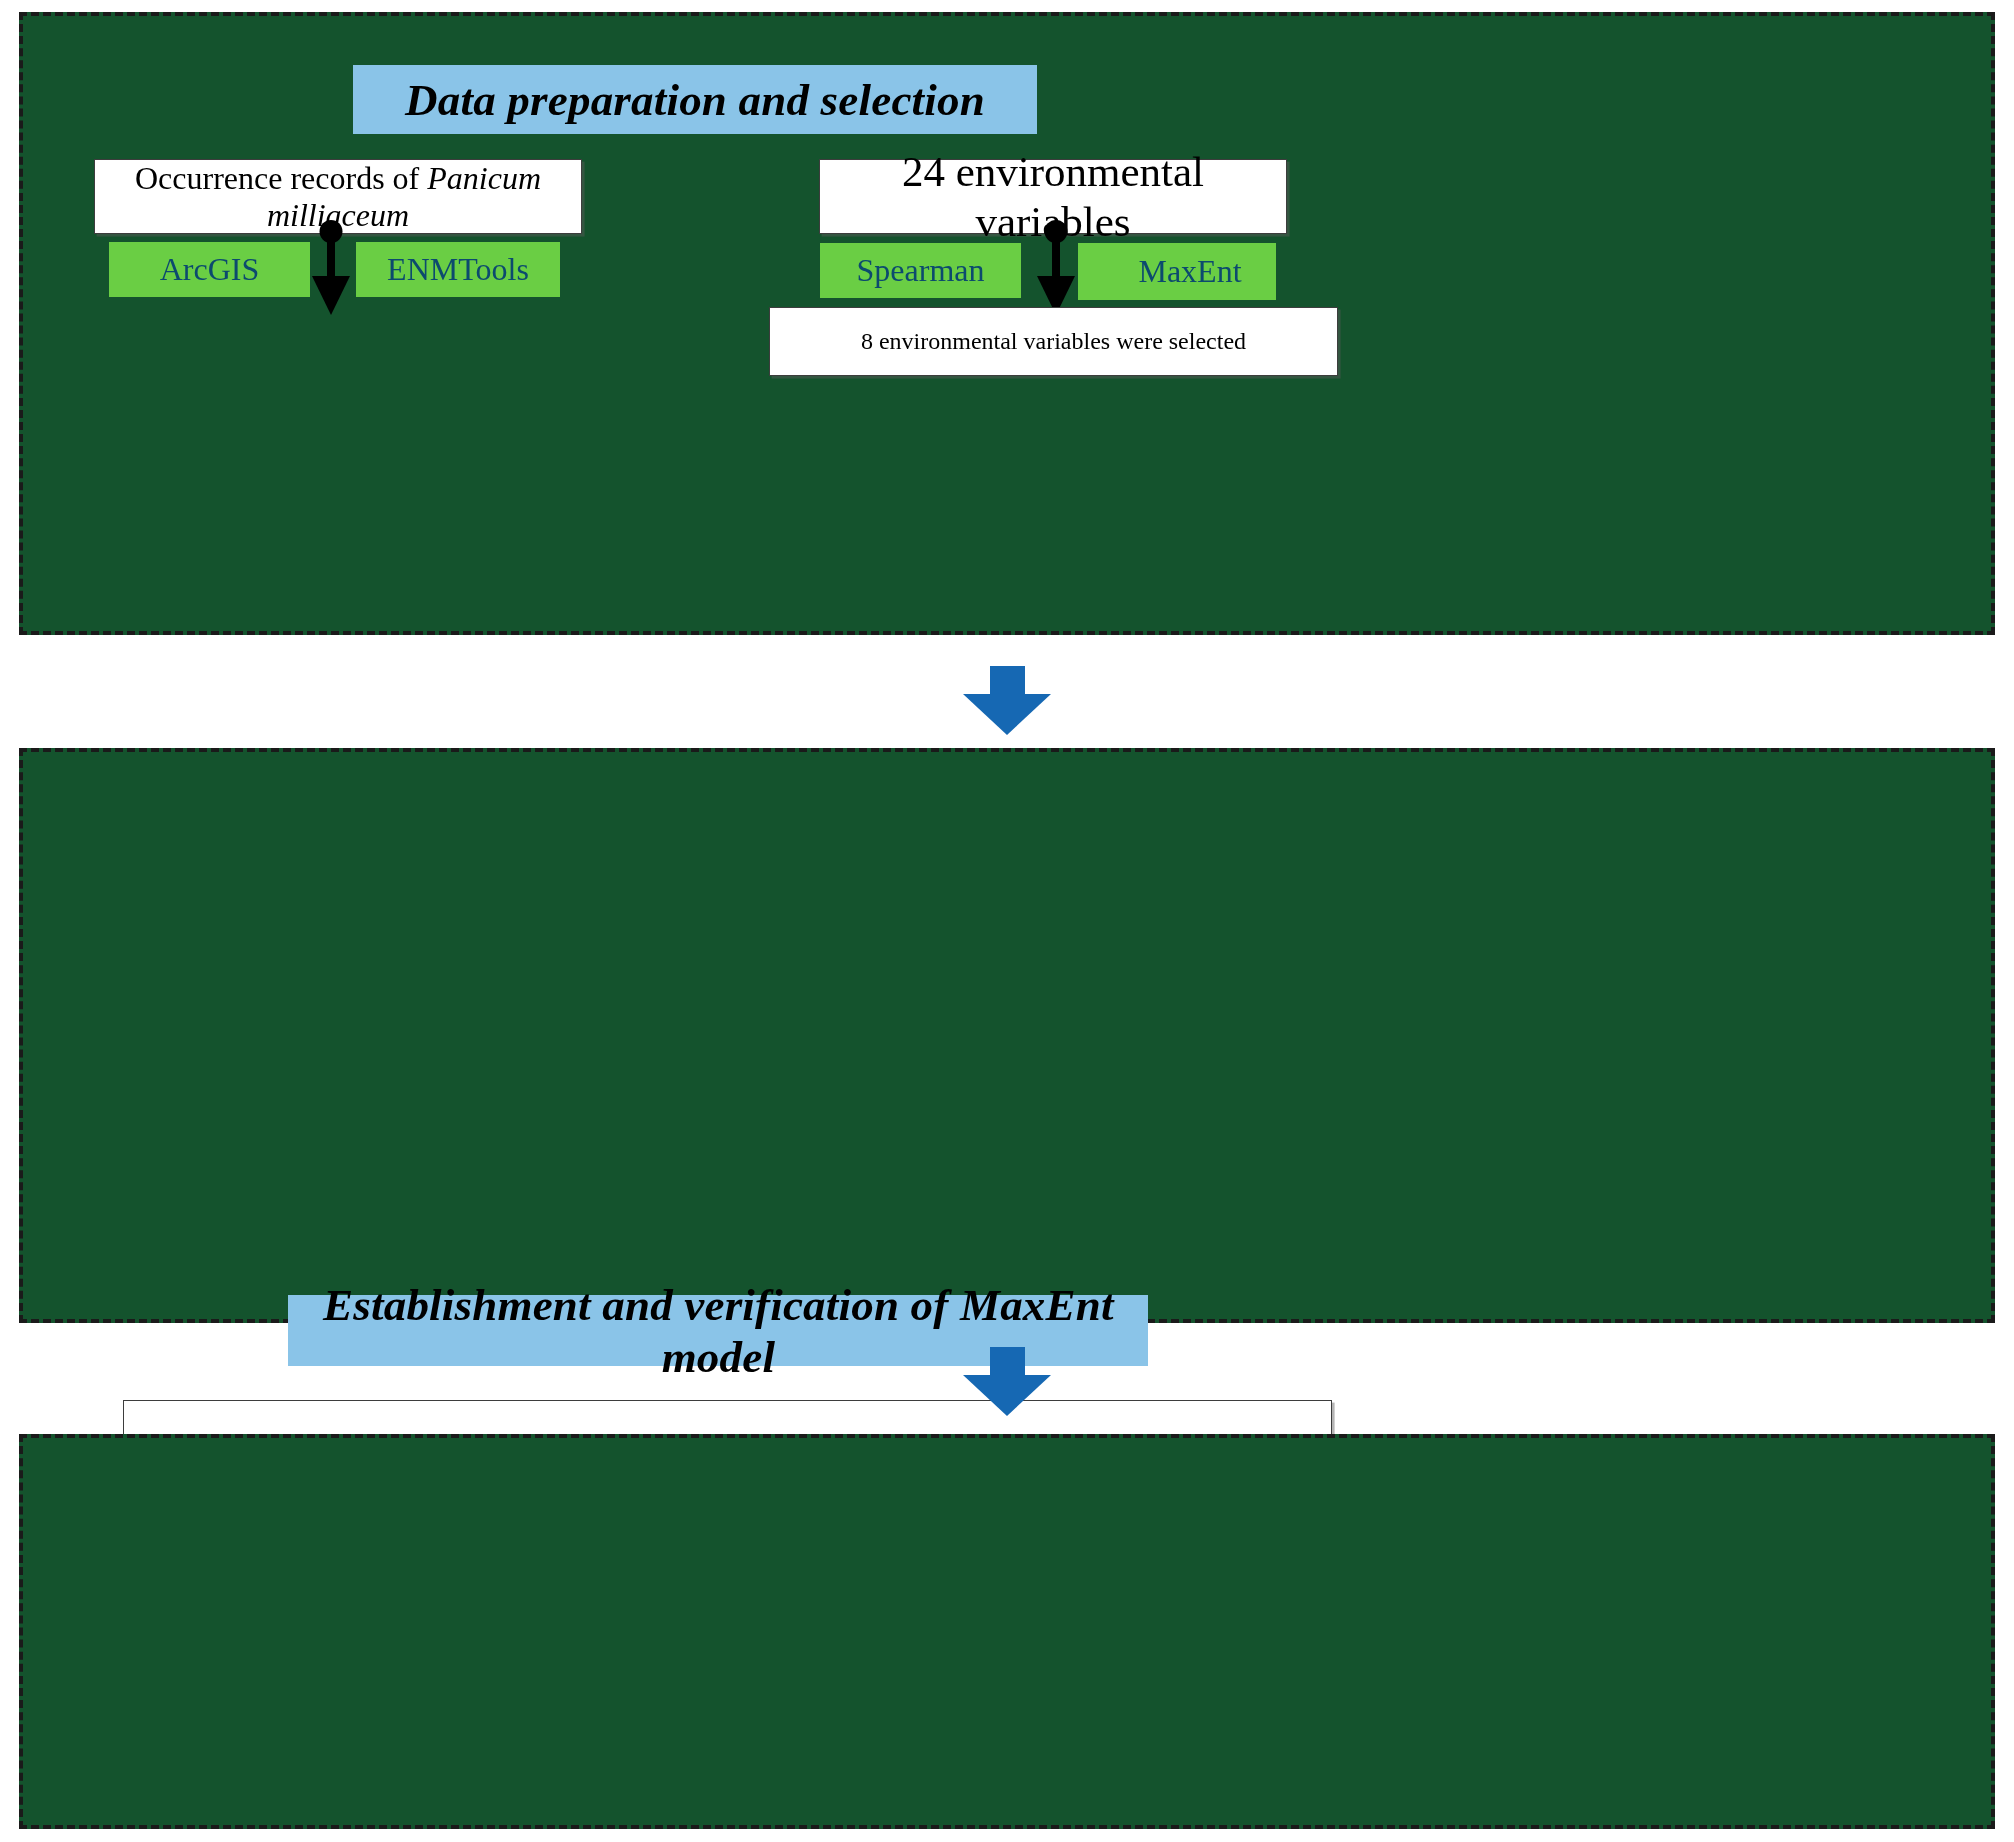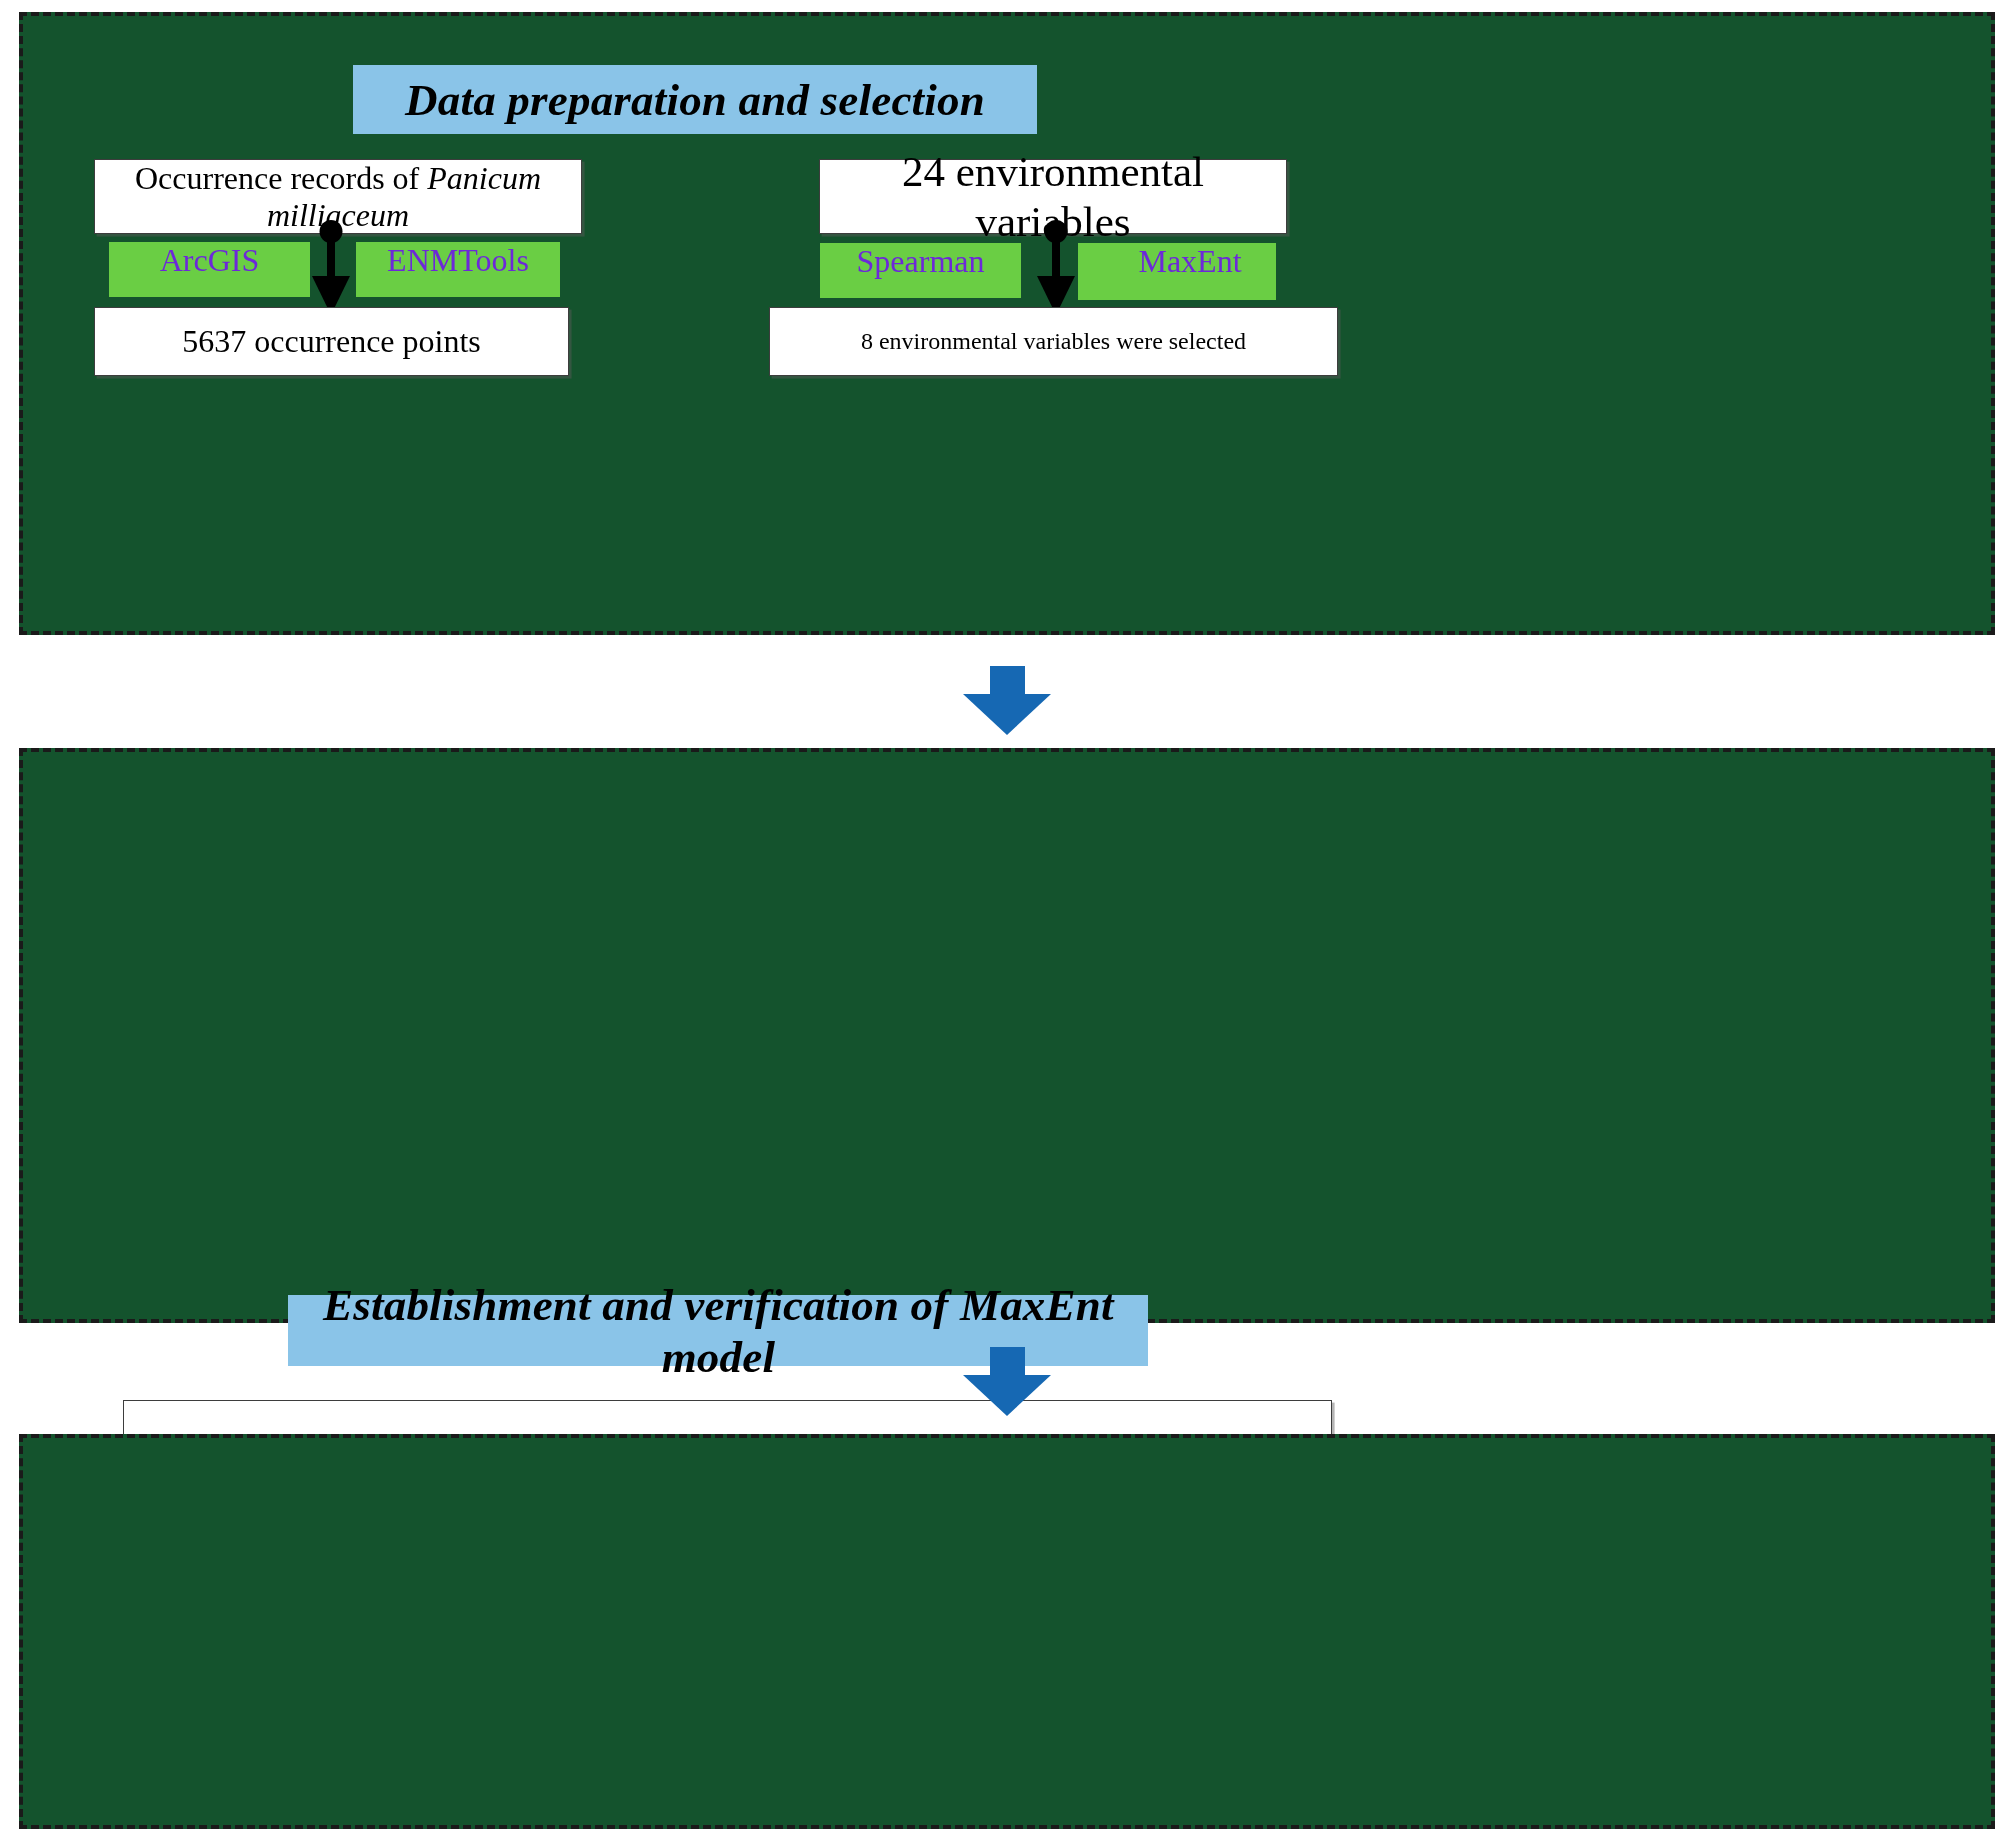--- a/index.html
+++ b/index.html
@@ -94,24 +94,24 @@
   #box-steps .line.l1 { padding-top: 25px; }
   #box-steps .line.l2 { padding-top: 27px; }
   #box-steps .line.l3 { padding-top: 27px; }
 
   
   .gbox {
     position: absolute;
     background: #6ace44;
     box-sizing: border-box;
     display: flex;
-    align-items: flex-start;
+    align-items: center;
     justify-content: center;
     text-align: center;
-    color: #6d28d9;
+    color: #0c4a6e;
     font-size: 32px;
     border: none;
   }
   #g-arcgis   { left: 109px;  top: 242px; width: 201px; height: 55px; }
   #g-enmtools { left: 356px;  top: 242px; width: 204px; height: 55px; }
   #g-spearman { left: 820px;  top: 243px; width: 201px; height: 55px; }
   #g-maxent   { left: 1078px; top: 243px; width: 198px; height: 57px; padding-left: 26px; }
 
   
   .connector {
@@ -199,23 +199,20 @@
   <div class="gbox" id="g-enmtools">
     <span>ENMTools</span>
   </div>
 
   <div class="connector" id="conn-left">
     <div class="dot"></div>
     <div class="shaft"></div>
     <div class="head"></div>
   </div>
 
-  <div class="wbox" id="box-points">
-    <span class="txt">5637 occurrence points</span>
-  </div>
 
   <div class="wbox" id="box-envvars">
     <span class="txt">24 environmental variables</span>
   </div>
 
   <div class="gbox" id="g-spearman">
     <span>Spearman</span>
   </div>
 
   <div class="gbox" id="g-maxent">

